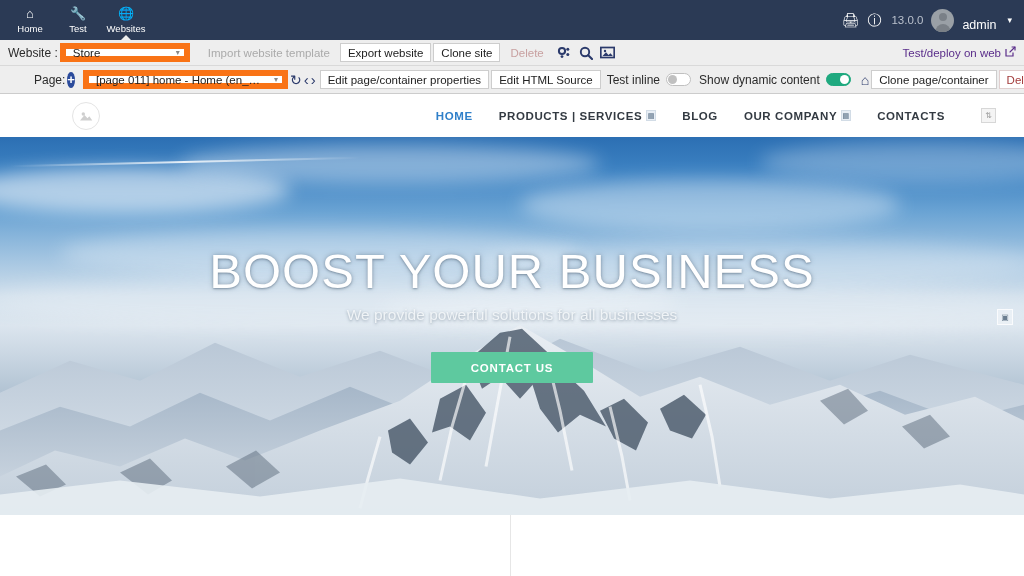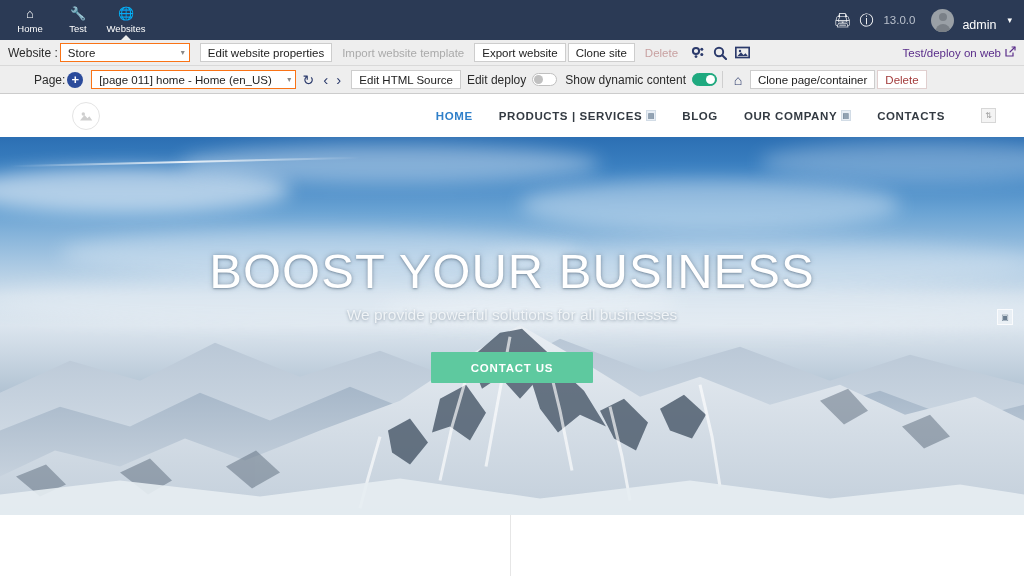--- a/index.html
+++ b/index.html
@@ -43,21 +43,21 @@
   .appbar-right {
     margin-left: auto;
     display: flex; align-items: center;
     padding-right: 12px; gap: 8px;
   }
   .app-icon-btn {
     color: #ffffff; font-size: 14px; line-height: 1;
     cursor: pointer; display: flex; align-items: center;
   }
   .ver {
-    color: #b9c0cc; font-size: 11.5px; margin-left: 2px; margin-right: 8px;
+    color: #b9c0cc; font-size: 11.5px; margin-left: 2px; 
   }
   .avatar {
     width: 23px; height: 23px; border-radius: 50%;
     background: #9aa0a6;
     display: flex; align-items: flex-end; justify-content: center;
     overflow: hidden;
     position: relative;
   }
   .avatar::before {
     content:""; position:absolute; top:4px; left:50%; transform:translateX(-50%);
@@ -79,21 +79,21 @@
     gap: 2px;
     position: relative;
   }
   .toolbar.row1 { height: 26px; }
   .toolbar.row2 { height: 28px; border-bottom: 1px solid #cccccc; padding-left: 34px; }
 
   .tb-label { font-size: 12px; color: #2b2b2b; white-space: nowrap; }
 
   .select-box {
     background: #ffffff;
-    border: 1px solid #f97316;
+    border: 6px solid #f97316;
     height: 19px;
     display: flex; align-items: center;
     padding: 0 4px 0 7px;
     font-size: 11.5px; color: #222222;
     cursor: pointer;
     white-space: nowrap;
   }
   .select-box .sel-val { flex: 1; overflow: hidden; text-overflow: ellipsis; }
   .select-box .sel-arrow { color:#888888; font-size:8px; margin-left:6px; }
 
@@ -302,21 +302,20 @@
 <div class="toolbar row1">
   <span class="tb-label">Website :</span>
 
   <div class="select-box" style="width:130px;">
     <span class="sel-val">Store</span>
     <span class="sel-arrow">▾</span>
   </div>
 
   <div style="width:6px;"></div>
 
-  <div class="btn">Edit website properties</div>
   <div class="btn disabled">Import website template</div>
   <div class="btn">Export website</div>
   <div class="btn">Clone site</div>
   <div class="btn danger disabled">Delete</div>
 
   <div class="icon-btn">
     <svg width="14" height="13" viewBox="0 0 14 13">
       <circle cx="5" cy="5" r="3.1" fill="none" stroke="#2b3a6b" stroke-width="2"></circle>
       <circle cx="10.8" cy="3.2" r="1.5" fill="#2b3a6b"></circle>
       <circle cx="10.8" cy="8.4" r="1.5" fill="#2b3a6b"></circle>
@@ -360,24 +359,25 @@
     <span class="sel-val">[page 011] home - Home (en_US)</span>
     <span class="sel-arrow">▾</span>
   </div>
 
   <div class="icon-btn" style="font-size:14px;">↻</div>
   <div class="icon-btn" style="font-size:15px; width:11px;">‹</div>
   <div class="icon-btn" style="font-size:15px; width:11px;">›</div>
 
   <div style="width:3px;"></div>
 
+  <div class="btn">Edit page/container properties</div>
   <div class="btn">Edit HTML Source</div>
 
   <div class="toggle-wrap" style="margin-left:4px;">
-    <span class="tb-label">Edit deploy</span>
+    <span class="tb-label">Test inline</span>
     <span class="switch">
         <span class="knob"></span>
       </span>
   </div>
 
   <div class="toggle-wrap" style="margin-left:6px;">
     <span class="tb-label">Show dynamic content</span>
     <span class="switch on">
         <span class="knob"></span>
       </span>

